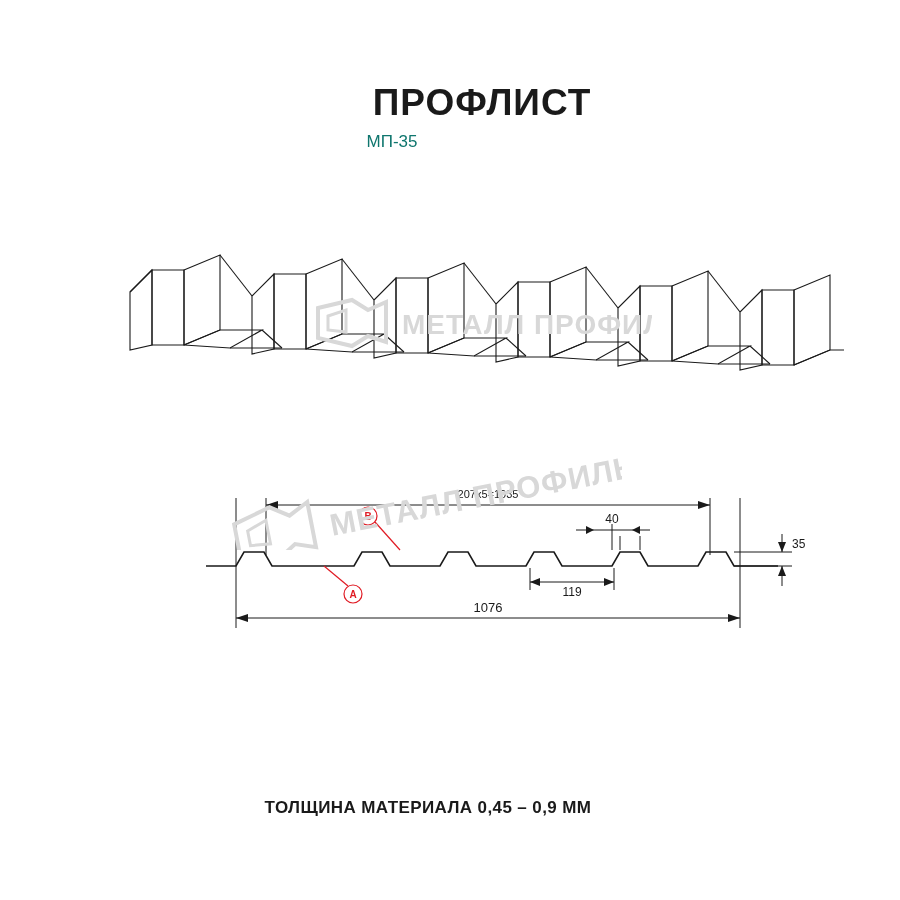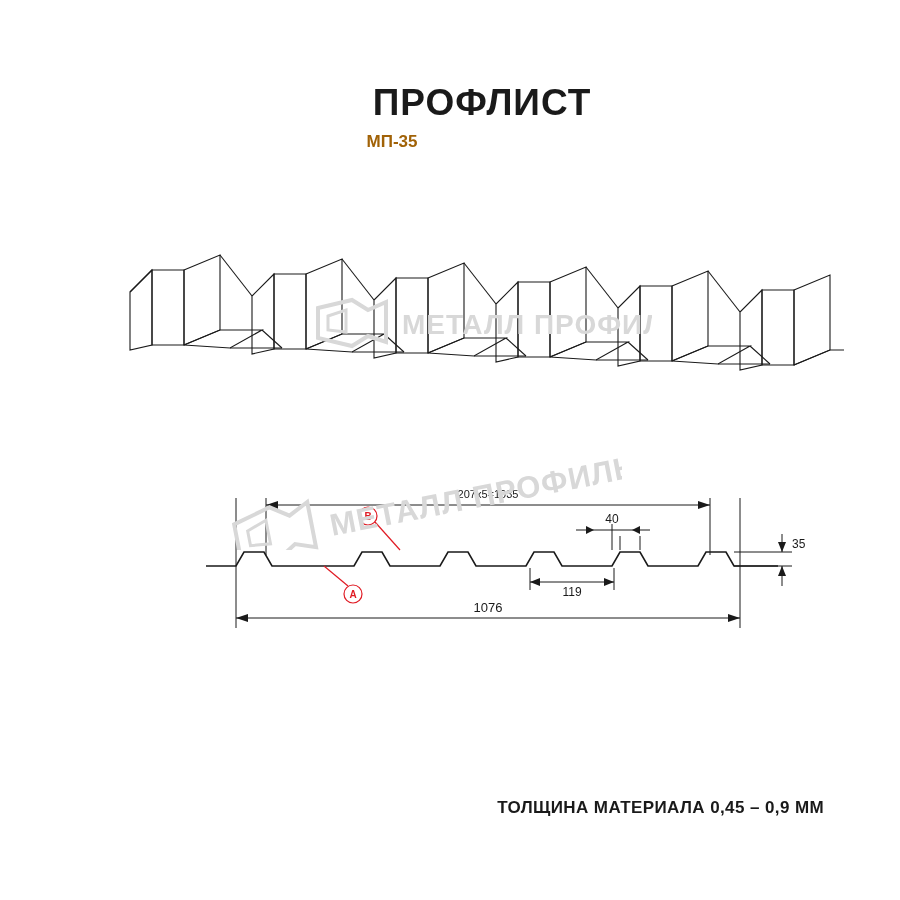--- a/index.html
+++ b/index.html
@@ -32,29 +32,29 @@
     letter-spacing: 1px;
     color: #1a1a1a;
   }
   .subtitle {
     position: absolute;
     top: 132px;
     left: 0;
     width: 720px;
     text-align: center;
     font-size: 17px;
-    font-weight: bold;
-    color: #a16207;
+    font-weight: normal;
+    color: #0f766e;
   }
   .footnote {
     position: absolute;
     top: 798px;
     left: 0;
     width: 792px;
-    text-align: right;
+    text-align: center;
     font-size: 17px;
     font-weight: bold;
     letter-spacing: 0.4px;
     color: #1a1a1a;
   }
   .iso-area {
     position: absolute;
     top: 230px;
     left: 90px;
     width: 730px;

